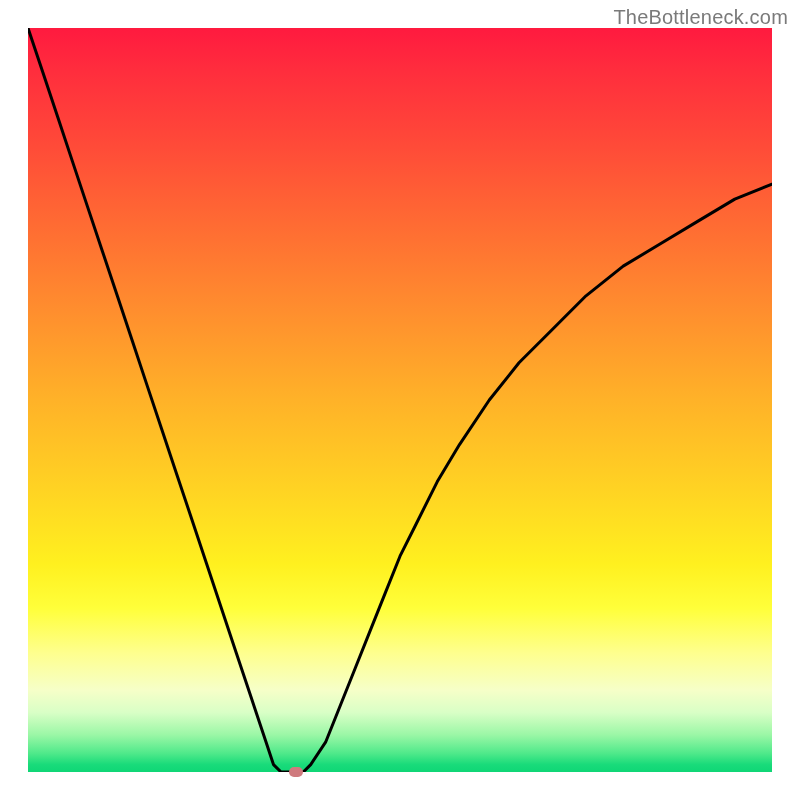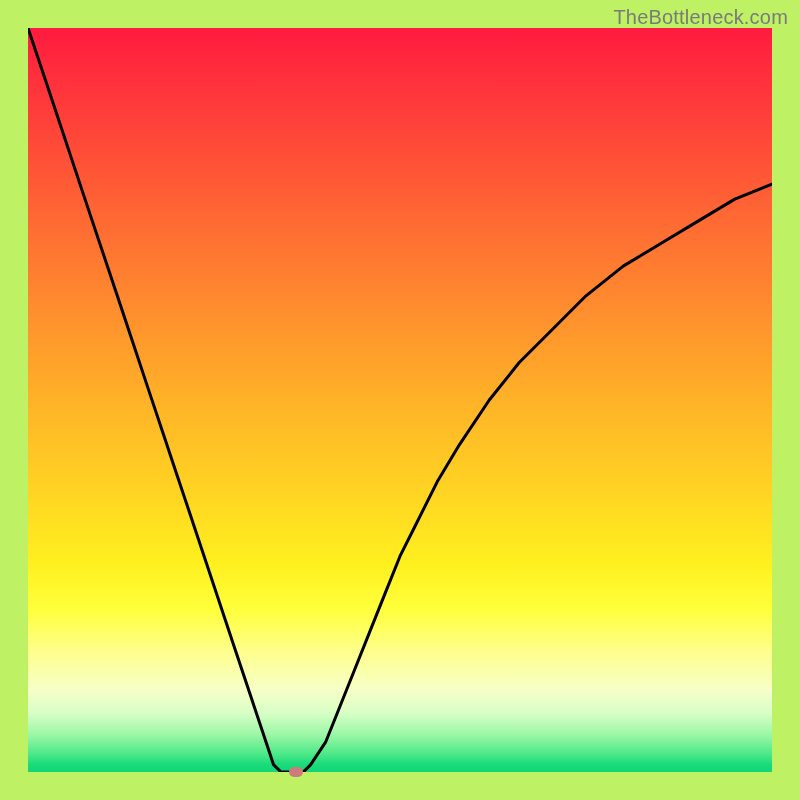--- a/index.html
+++ b/index.html
@@ -10,21 +10,21 @@
     background: #000;
     overflow: hidden;
     font-family: Arial, Helvetica, sans-serif;
   }
   .frame {
     position: absolute;
     left: 0;
     top: 0;
     width: 800px;
     height: 800px;
-    background: #bef264;
+    background: #ffffff;
   }
   .plot {
     position: absolute;
     left: 28px;
     top: 28px;
     width: 744px;
     height: 744px;
     
     background: linear-gradient(to bottom,
       #ff1a3f 0%,

